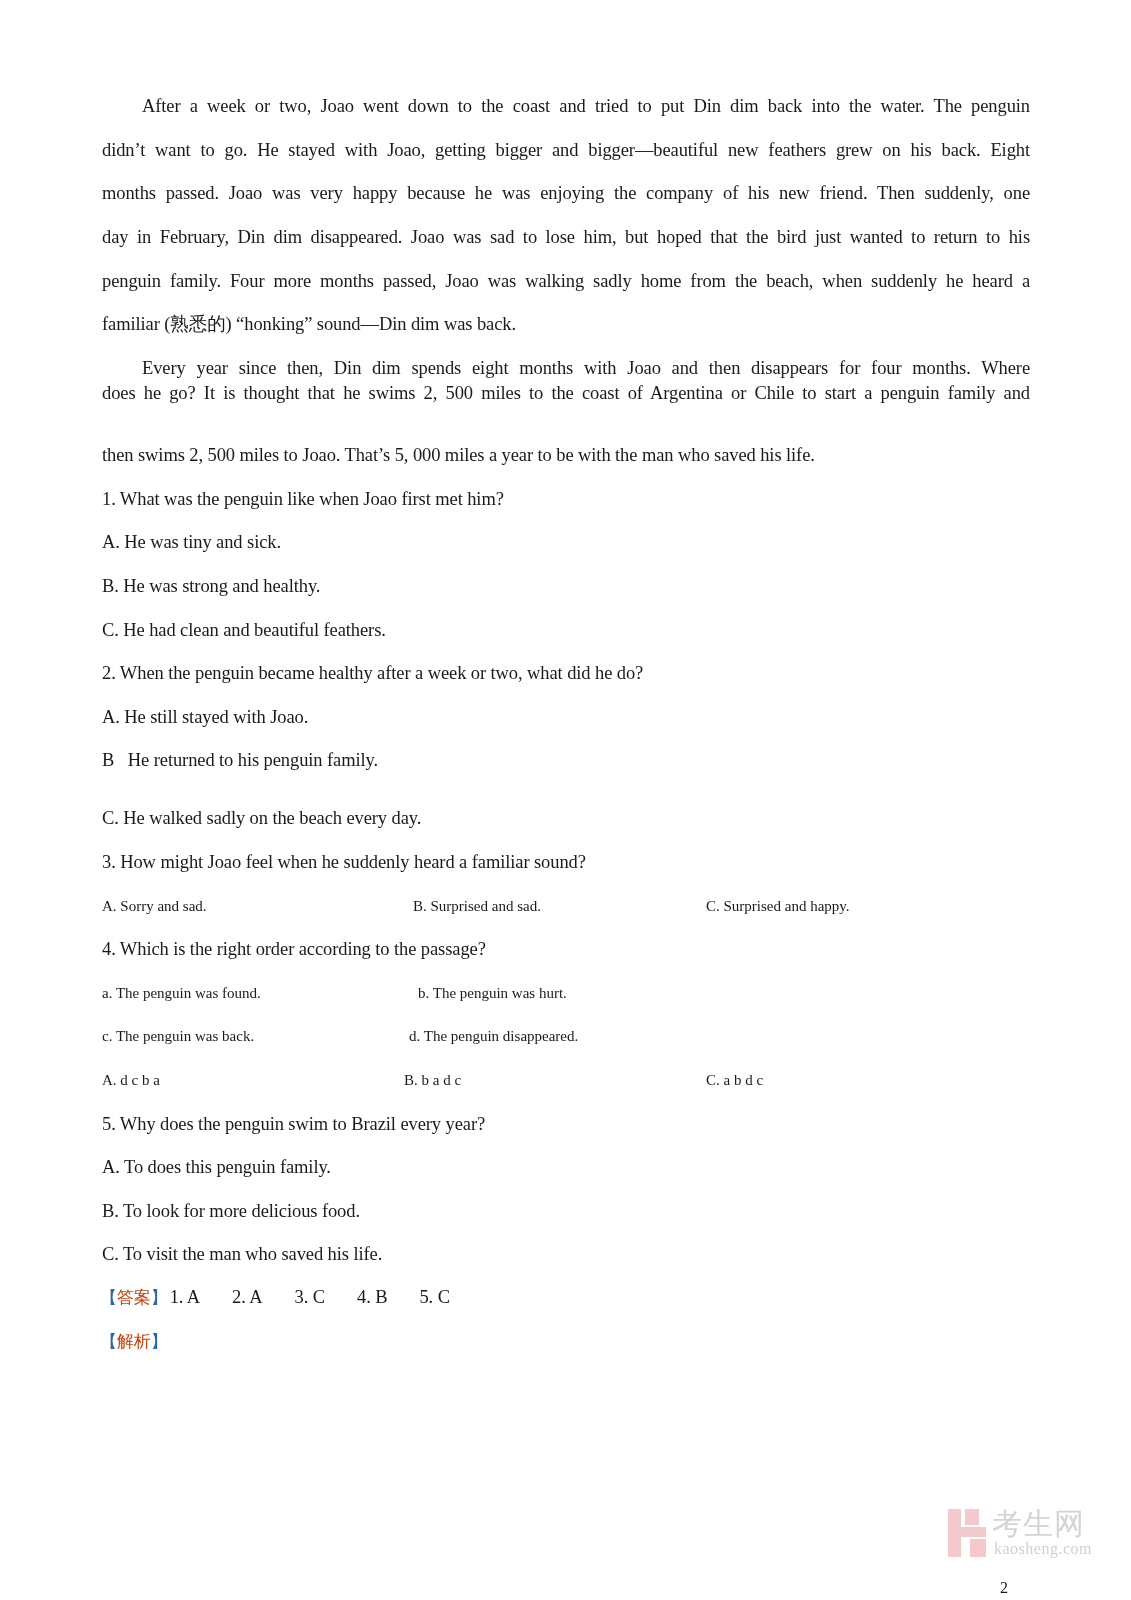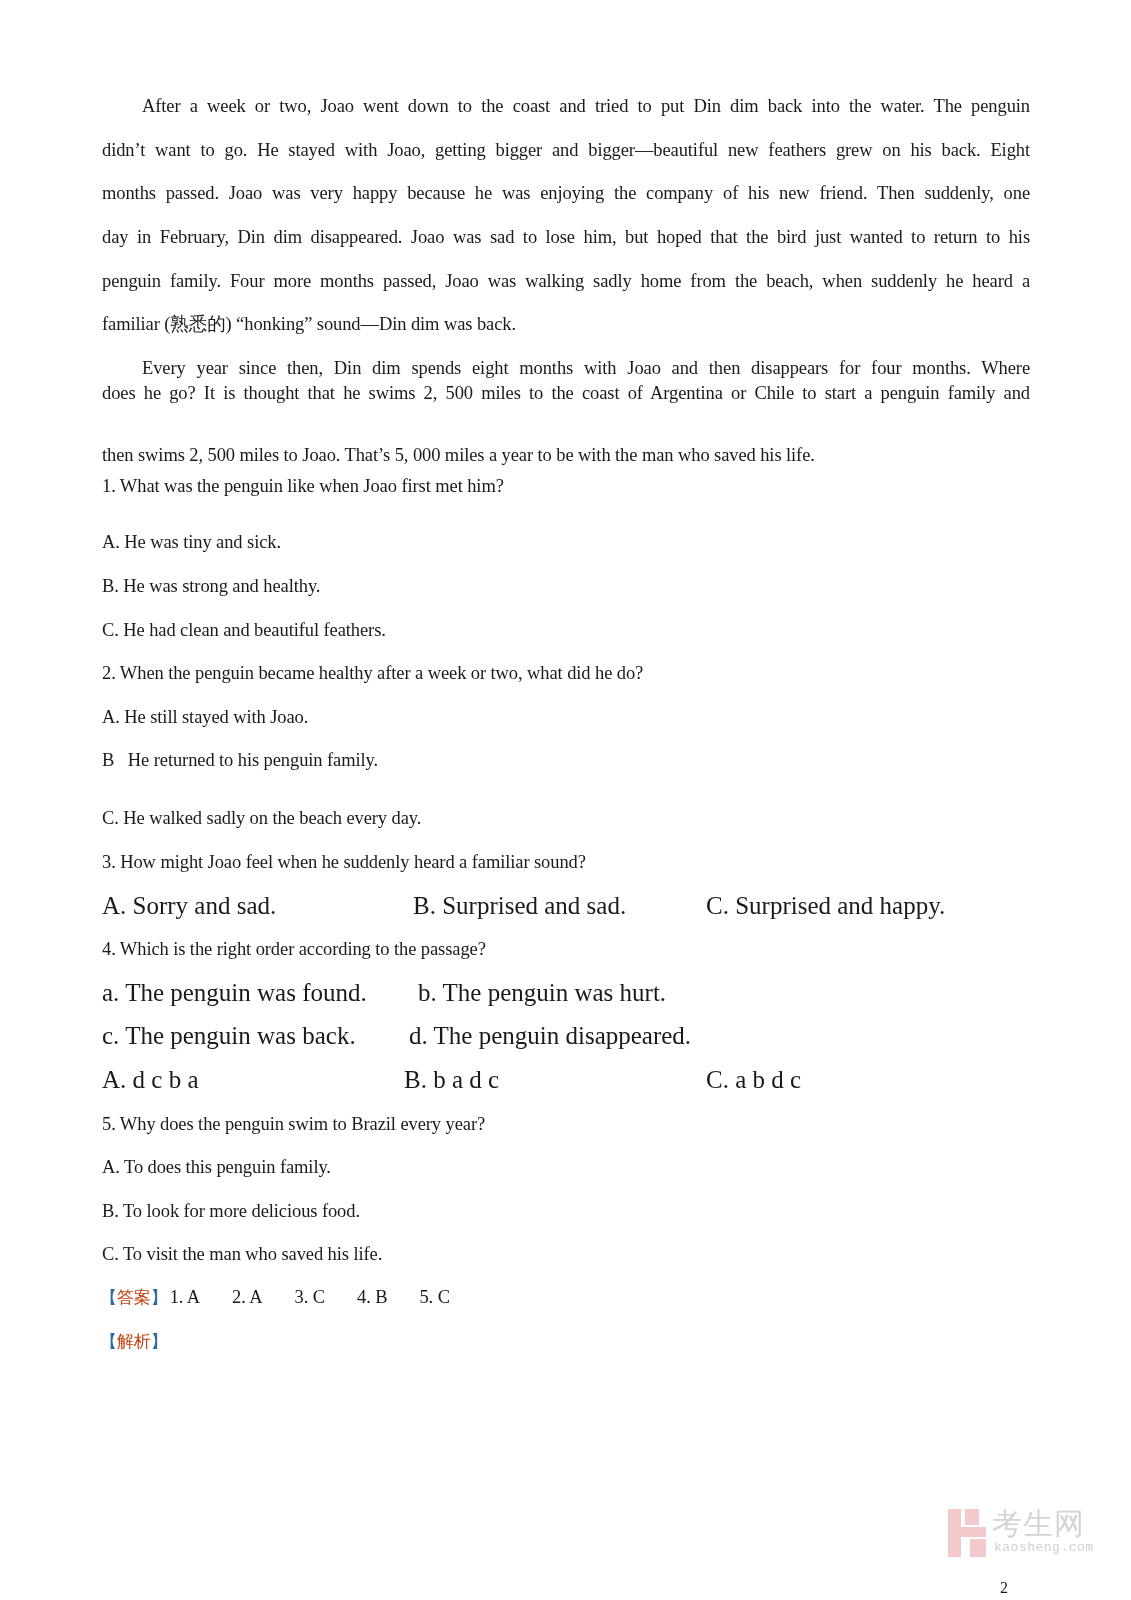--- a/index.html
+++ b/index.html
@@ -37,21 +37,21 @@
     }
     .para-line.last {
       text-align-last: left;
     }
     .indent {
       padding-left: 40px;
       width: 888px;
     }
     .col {
       position: absolute;
-      font-size: 25px;
+      font-size: 15px;
       line-height: 24px;
       white-space: nowrap;
     }
     .label-bracket {
       color: #2f66a8;
     }
     .label-text {
       color: #c2410c;
     }
     .answers span.ans {
@@ -91,22 +91,22 @@
       font-family: "DejaVu Sans", sans-serif;
       font-size: 30px;
       line-height: 34px;
       color: #d4d4d4;
       letter-spacing: 1px;
     }
     .wm-en {
       position: absolute;
       left: 46px;
       top: 33px;
-      font-family: Liberation Mono, monospace;
-      font-size: 13px;
+      font-family: Liberation Serif, serif;
+      font-size: 16px;
       color: #d0d0d0;
       letter-spacing: 0.5px;
     }
     .page-number {
       position: absolute;
       left: 1000px;
       top: 1578px;
       font-size: 16px;
       line-height: 20px;
     }
@@ -125,21 +125,21 @@
     <div class="line para-line last" style="top:312px">familiar (熟悉的) “honking” sound—Din dim was back.</div>
   </div>
 
   <div>
     <div class="line para-line indent" style="top:356px">Every year since then, Din dim spends eight months with Joao and then disappears for four months. Where</div>
     <div class="line para-line" style="top:381px">does he go? It is thought that he swims 2, 500 miles to the coast of Argentina or Chile to start a penguin family and</div>
     <div class="line para-line last" style="top:443px">then swims 2, 500 miles to Joao. That’s 5, 000 miles a year to be with the man who saved his life.</div>
   </div>
 
   <div>
-    <div class="line" style="top:474px">1. What was the penguin like when Joao first met him?</div>
+    <div class="line" style="top:487px">1. What was the penguin like when Joao first met him?</div>
     <div class="line" style="top:530px">A. He was tiny and sick.</div>
     <div class="line" style="top:574px">B. He was strong and healthy.</div>
     <div class="line" style="top:618px">C. He had clean and beautiful feathers.</div>
   </div>
 
   <div>
     <div class="line" style="top:661px">2. When the penguin became healthy after a week or two, what did he do?</div>
     <div class="line" style="top:705px">A. He still stayed with Joao.</div>
     <div class="line" style="top:748px; white-space:pre">B   He returned to his penguin family.</div>
     <div class="line" style="top:806px">C. He walked sadly on the beach every day.</div>

